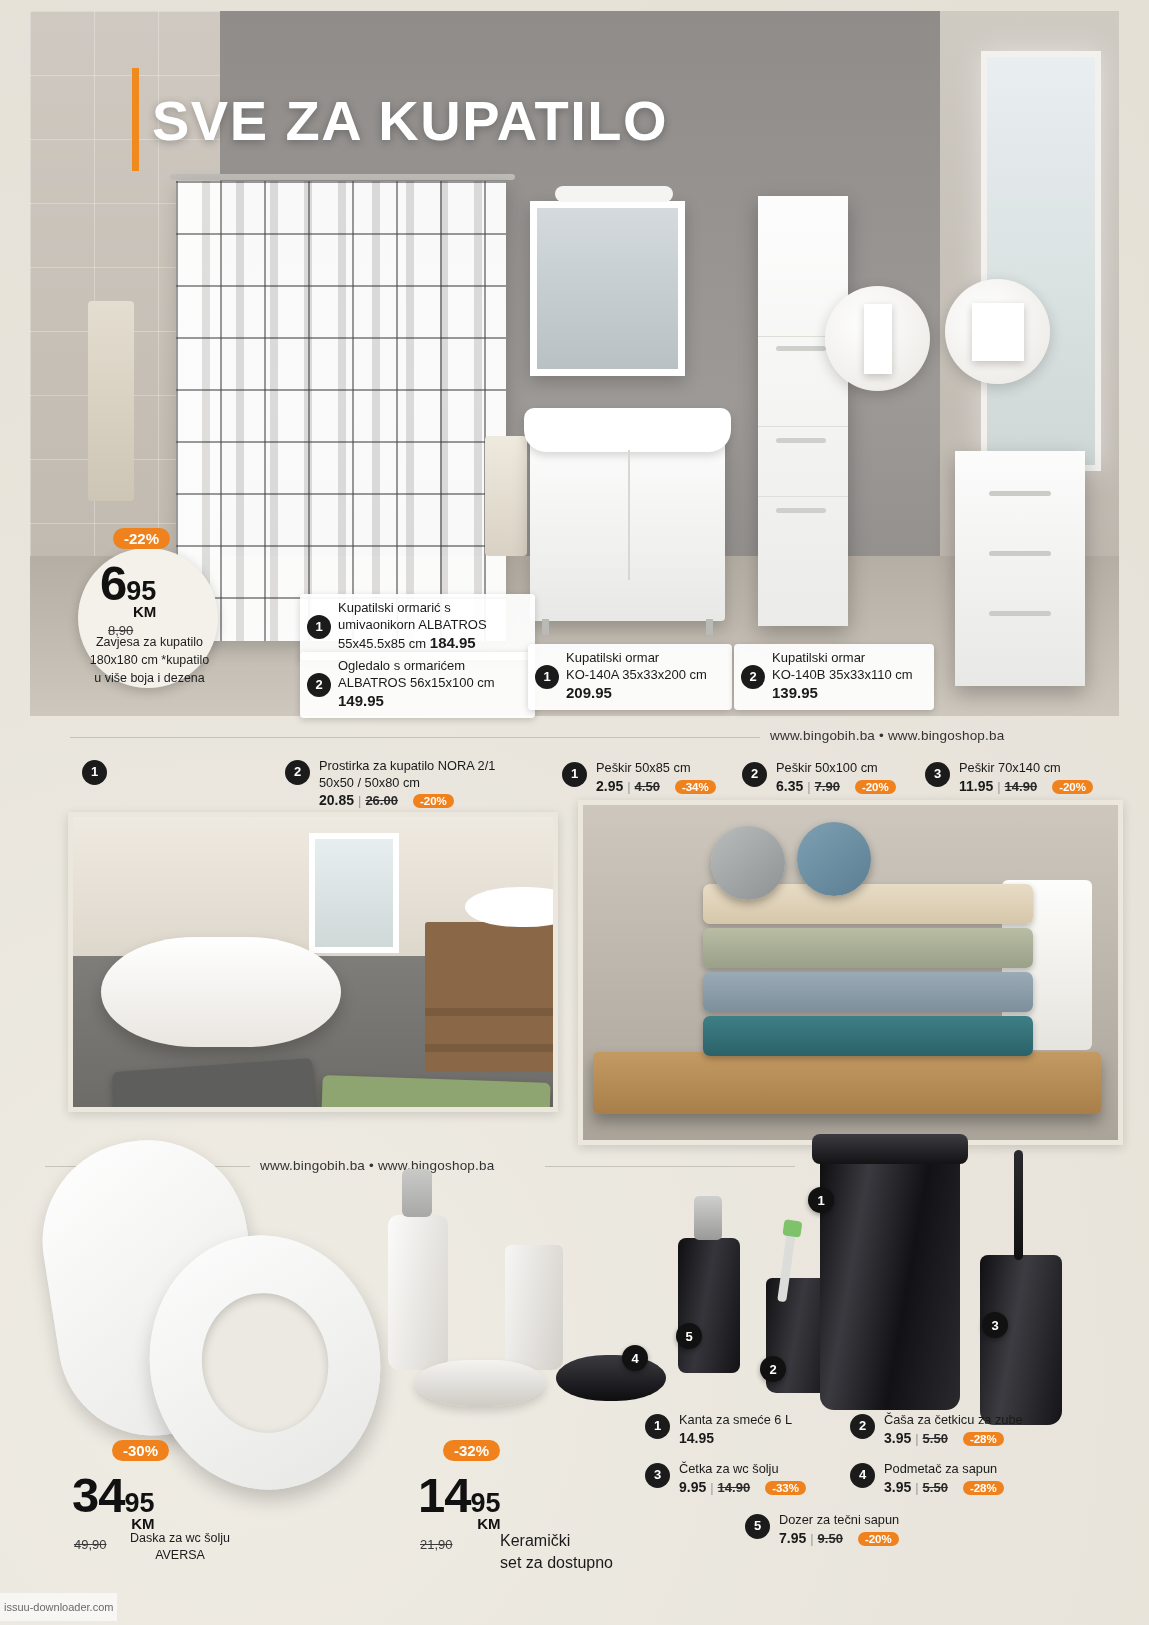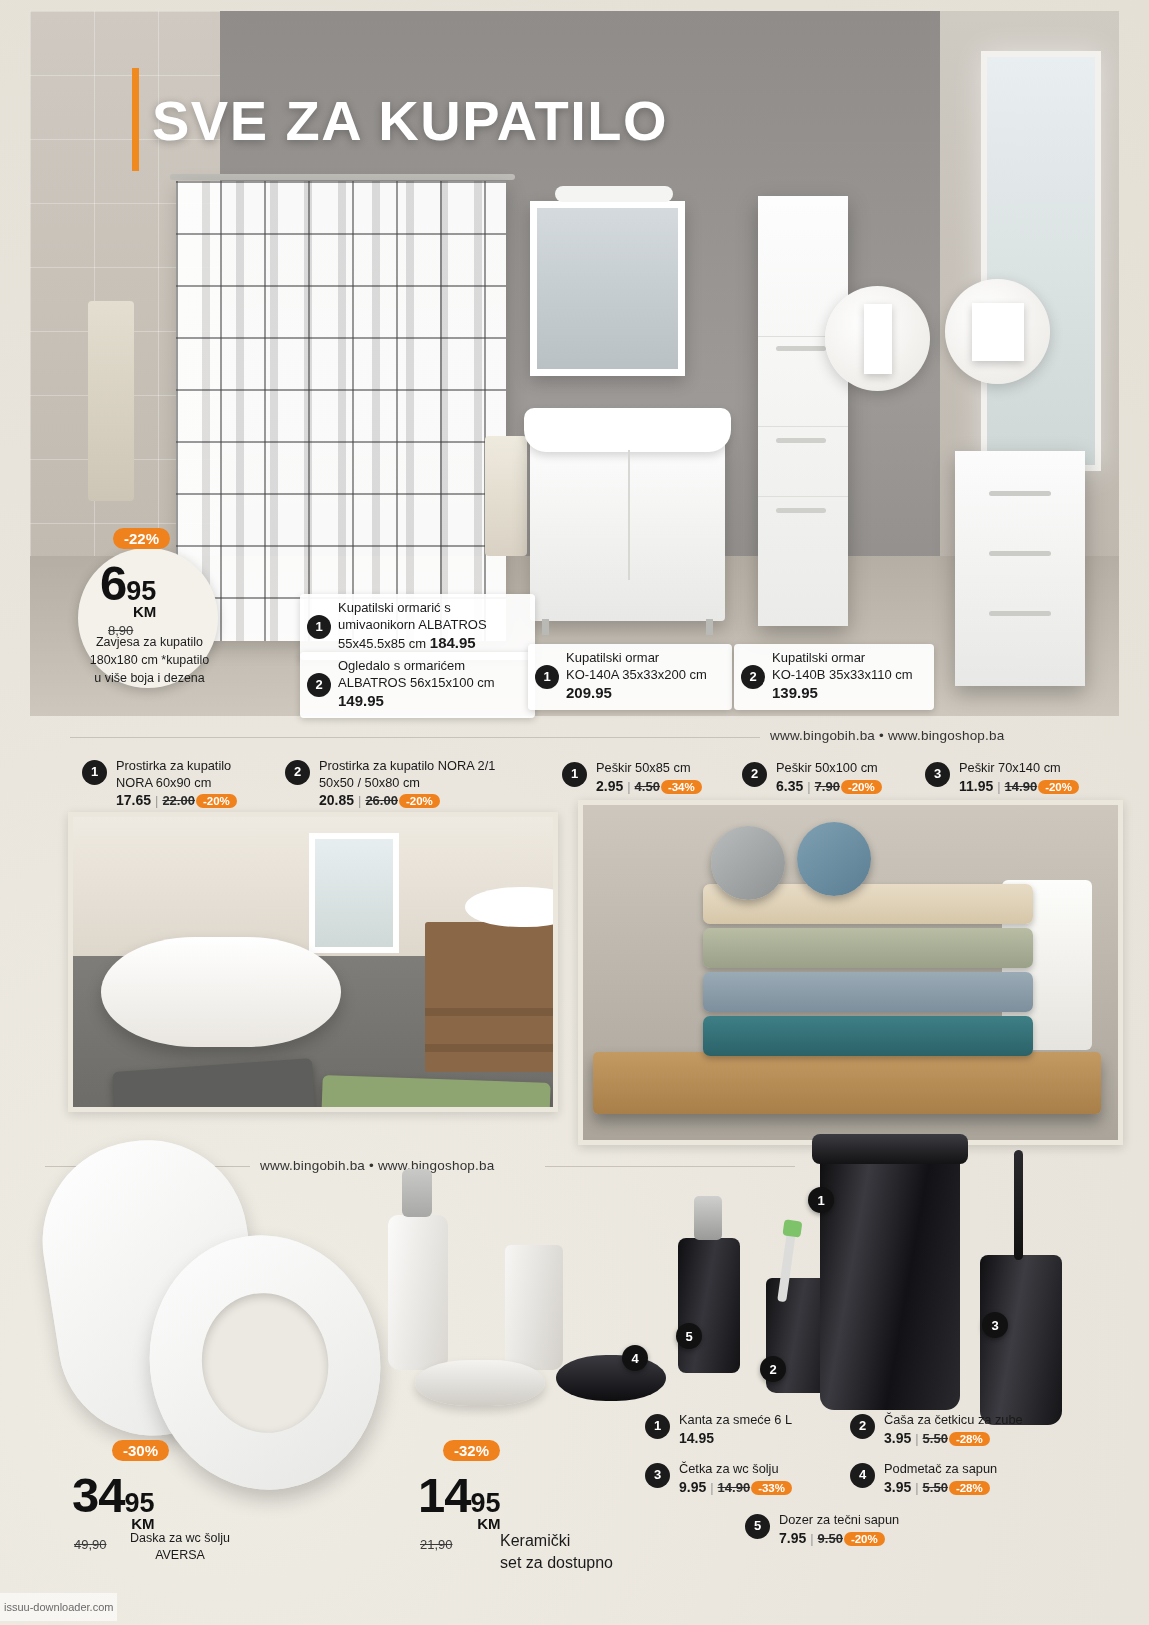--- a/index.html
+++ b/index.html
@@ -188,21 +188,21 @@
   .item-row .num {
     position:absolute; left:0; top:2px;
     width:25px; height:25px; border-radius:50%;
     background:#1b1b1b; color:#fff; font-size:13px; font-weight:bold;
     display:flex; align-items:center; justify-content:center;
   }
   .item-row .txt { margin-left:34px; }
   .item-row .price { font-weight:bold; font-size:14px; }
   .sep { color:#999; margin:0 4px; }
   .strike { text-decoration:line-through; font-weight:bold; font-size:13px; color:#2a2a2a; }
-  .pill { background:#f0821e; color:#fff; font-weight:bold; border-radius:9px; padding:1px 7px; font-size:11.5px; margin-left:1px; }
+  .pill { background:#f0821e; color:#fff; font-weight:bold; border-radius:9px; padding:1px 7px; font-size:11.5px; margin-left:15px; }
 
   .photo { position:absolute; overflow:hidden; box-shadow:0 3px 10px rgba(0,0,0,.14); }
 
   
   .rug-photo { background:linear-gradient(170deg,#efe9e0,#cfc7bb); }
   .rug-photo .floor { position:absolute; left:0; bottom:0; width:100%; height:52%; background:linear-gradient(180deg,#7e7d79,#6d6c68); }
   .rug-photo .wall  { position:absolute; left:0; top:0; width:100%; height:50%; background:linear-gradient(180deg,#efeae1,#ddd6cb); }
   .rug-photo .tub {
     position:absolute; left:28px; top:120px; width:240px; height:110px;
     background:linear-gradient(180deg,#fff,#e9e6e0); border-radius:120px/70px;
@@ -451,27 +451,20 @@
     <div>Kupatilski ormar</div>
     <div>KO-140B 35x33x110 cm</div>
     <div><b>139.95</b></div>
   </div>
 
   <div class="rule" style="left:70px; top:737px; width:690px;"></div>
   <div class="site-link" style="left:770px; top:728px;">www.bingobih.ba • www.bingoshop.ba</div>
 
   <div class="item-row" style="left:82px; top:758px; width:215px;">
     <span class="num">1</span>
-    <div class="txt">
-      <div>Prostirka za kupatilo</div>
-      <div>NORA 60x90 cm</div>
-      <div>
-        <span class="price">17.65</span><span class="sep">|</span><span class="strike">22.00</span><span class="pill">-20%</span>
-      </div>
-    </div>
   </div>
 
   <div class="item-row" style="left:285px; top:758px; width:250px;">
     <span class="num">2</span>
     <div class="txt">
       <div>Prostirka za kupatilo NORA 2/1</div>
       <div>50x50 / 50x80 cm</div>
       <div>
         <span class="price">20.85</span><span class="sep">|</span><span class="strike">26.00</span><span class="pill">-20%</span>
       </div>

